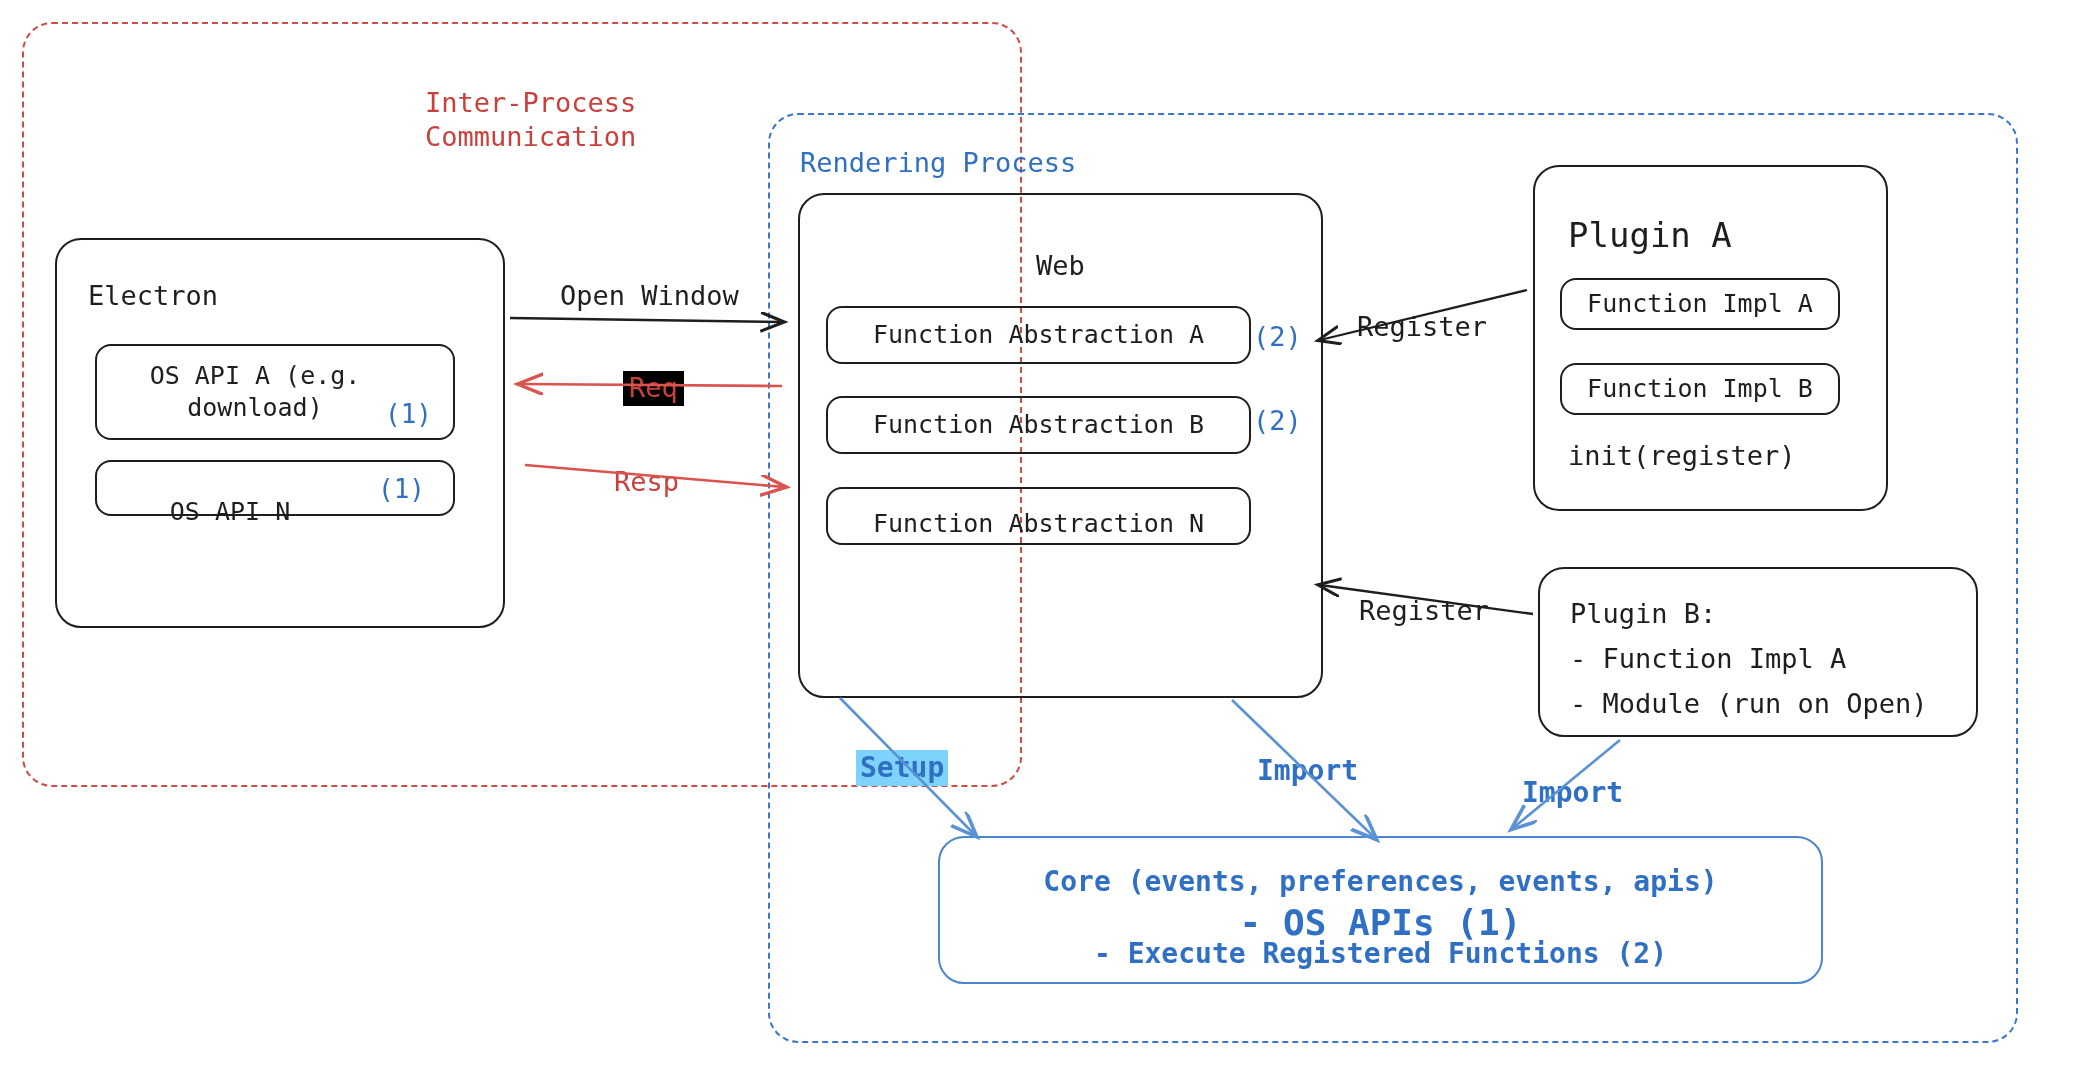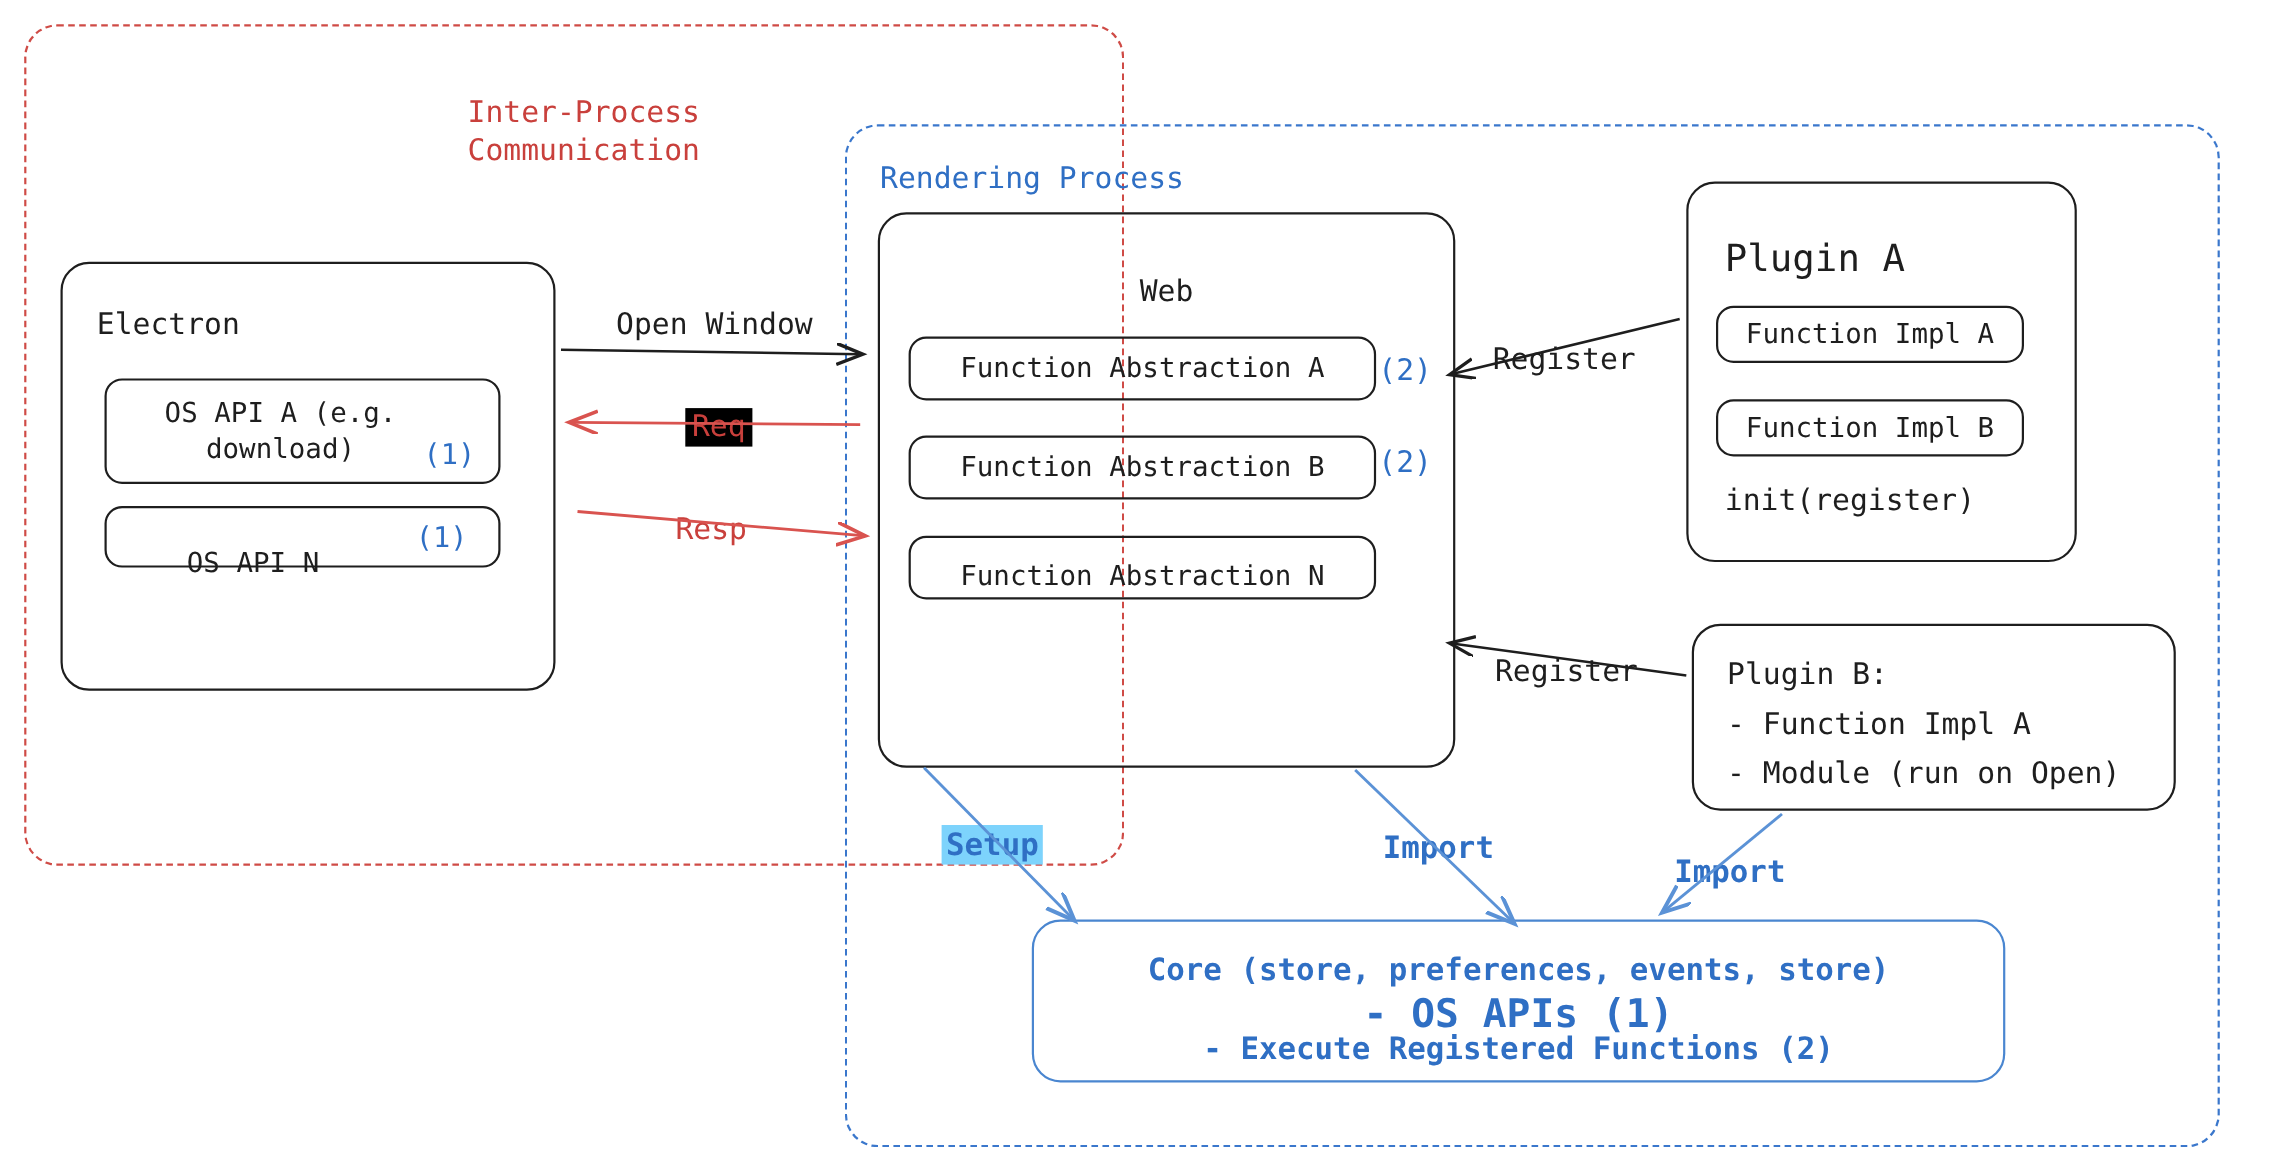--- a/index.html
+++ b/index.html
@@ -140,21 +140,21 @@
   <div class="box-title" style="left:1568px; top:440px; font-size:27px;">init(register)</div>
 
   <div class="box solid-box" style="left:1538px; top:567px; width:440px; height:170px;"></div>
 
   <div class="box-title" style="left:1570px; top:598px; font-size:27px;">Plugin B:</div>
   <div class="box-title" style="left:1570px; top:643px; font-size:27px;">- Function Impl A</div>
   <div class="box-title" style="left:1570px; top:688px; font-size:27px;">- Module (run on Open)</div>
 
   <div class="box core-box" style="left:938px; top:836px; width:885px; height:148px;"></div>
 
-  <div class="label t-blue-bold center" style="left:938px; top:864px; width:885px; font-size:28px; text-align:center;">Core (store, preferences, events, store)</div>
+  <div class="label t-blue-bold center" style="left:938px; top:864px; width:885px; font-size:28px; text-align:center;">Core (events, preferences, events, apis)</div>
   <div class="label t-blue-bold center" style="left:938px; top:900px; width:885px; font-size:36px; text-align:center;">- OS APIs (1)</div>
   <div class="label t-blue-bold center" style="left:938px; top:936px; width:885px; font-size:28px; text-align:center;">- Execute Registered Functions (2)</div>
 
   <div class="label" style="left:560px; top:279px; font-size:27px;">Open Window</div>
 
   <div class="label t-red" style="left:623px; top:371px; font-size:27px; background:#000000; padding:0 6px;">Req</div>
 
   <div class="label t-red" style="left:608px; top:465px; font-size:27px; background:#fff; padding:0 6px;">Resp</div>
 
   <div class="label" style="left:1353px; top:310px; font-size:27px; background:#fff; padding:0 4px;">Register</div>

